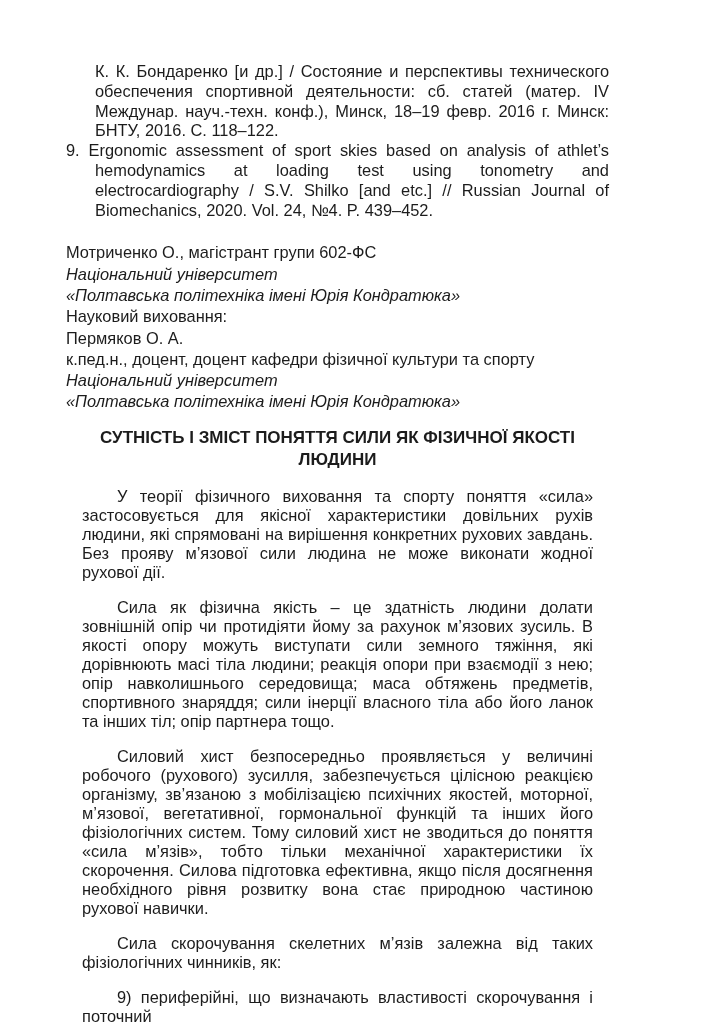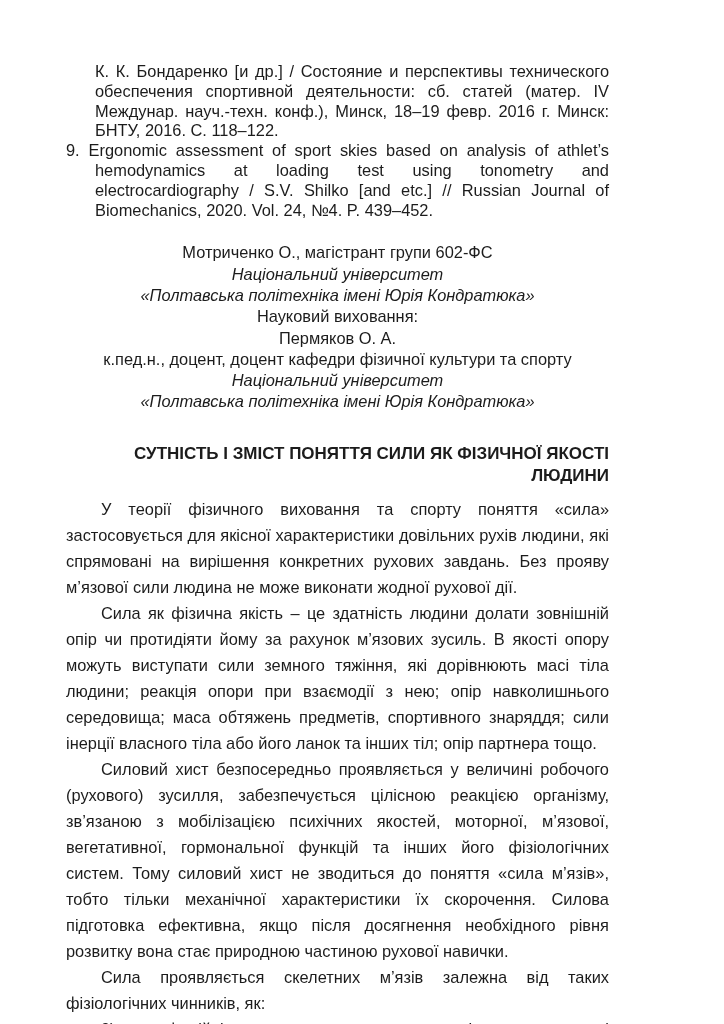--- a/index.html
+++ b/index.html
@@ -32,39 +32,39 @@
   .ref-item {
     padding-left: 29px;
     text-indent: -29px;
   }
   .byline {
     margin-top: 22px;
   }
   .byline p {
     margin: 0;
     line-height: 21.3px;
-    text-align: center;
+    text-align: left;
   }
   .byline p.italic {
     font-style: italic;
   }
   .title {
-    margin: 30px auto 0 auto;
+    margin: 14px auto 0 auto;
     max-width: 560px;
     font-size: 17px;
     font-weight: bold;
-    text-align: right;
+    text-align: center;
     line-height: 22px;
   }
   .body-text {
     margin-top: 9px;
   }
   .body-text p {
-    margin: 0;
-    line-height: 26px;
+    margin: 16px;
+    line-height: 19px;
     text-align: justify;
     text-indent: 35px;
   }
   .page-number {
     margin-top: 6px;
     text-align: right;
     font-size: 12.5px;
     line-height: 16px;
   }
 </style>
@@ -88,19 +88,19 @@
     <p class="italic">Національний університет</p>
     <p class="italic">«Полтавська політехніка імені Юрія Кондратюка»</p>
   </section>
 
   <h1 class="title">СУТНІСТЬ І ЗМІСТ ПОНЯТТЯ СИЛИ ЯК ФІЗИЧНОЇ ЯКОСТІ ЛЮДИНИ</h1>
 
   <section class="body-text">
     <p>У теорії фізичного виховання та спорту поняття «сила» застосовується для якісної характеристики довільних рухів людини, які спрямовані на вирішення конкретних рухових завдань. Без прояву м’язової сили людина не може виконати жодної рухової дії.</p>
     <p>Сила як фізична якість – це здатність людини долати зовнішній опір чи протидіяти йому за рахунок м’язових зусиль. В якості опору можуть виступати сили земного тяжіння, які дорівнюють масі тіла людини; реакція опори при взаємодії з нею; опір навколишнього середовища; маса обтяжень предметів, спортивного знаряддя; сили інерції власного тіла або його ланок та інших тіл; опір партнера тощо.</p>
     <p>Силовий хист безпосередньо проявляється у величині робочого (рухового) зусилля, забезпечується цілісною реакцією організму, зв’язаною з мобілізацією психічних якостей, моторної, м’язової, вегетативної, гормональної функцій та інших його фізіологічних систем. Тому силовий хист не зводиться до поняття «сила м’язів», тобто тільки механічної характеристики їх скорочення. Силова підготовка ефективна, якщо після досягнення необхідного рівня розвитку вона стає природною частиною рухової навички.</p>
-    <p>Сила проявляється скелетних м’язів залежна від таких фізіологічних чинників, як:</p>
+    <p>Сила скорочування скелетних м’язів залежна від таких фізіологічних чинників, як:</p>
     <p>9) периферійні, що визначають властивості скорочування і поточний</p>
   </section>
 
   <footer class="page-number">147</footer>
 
 </div>
 
 </body></html>

